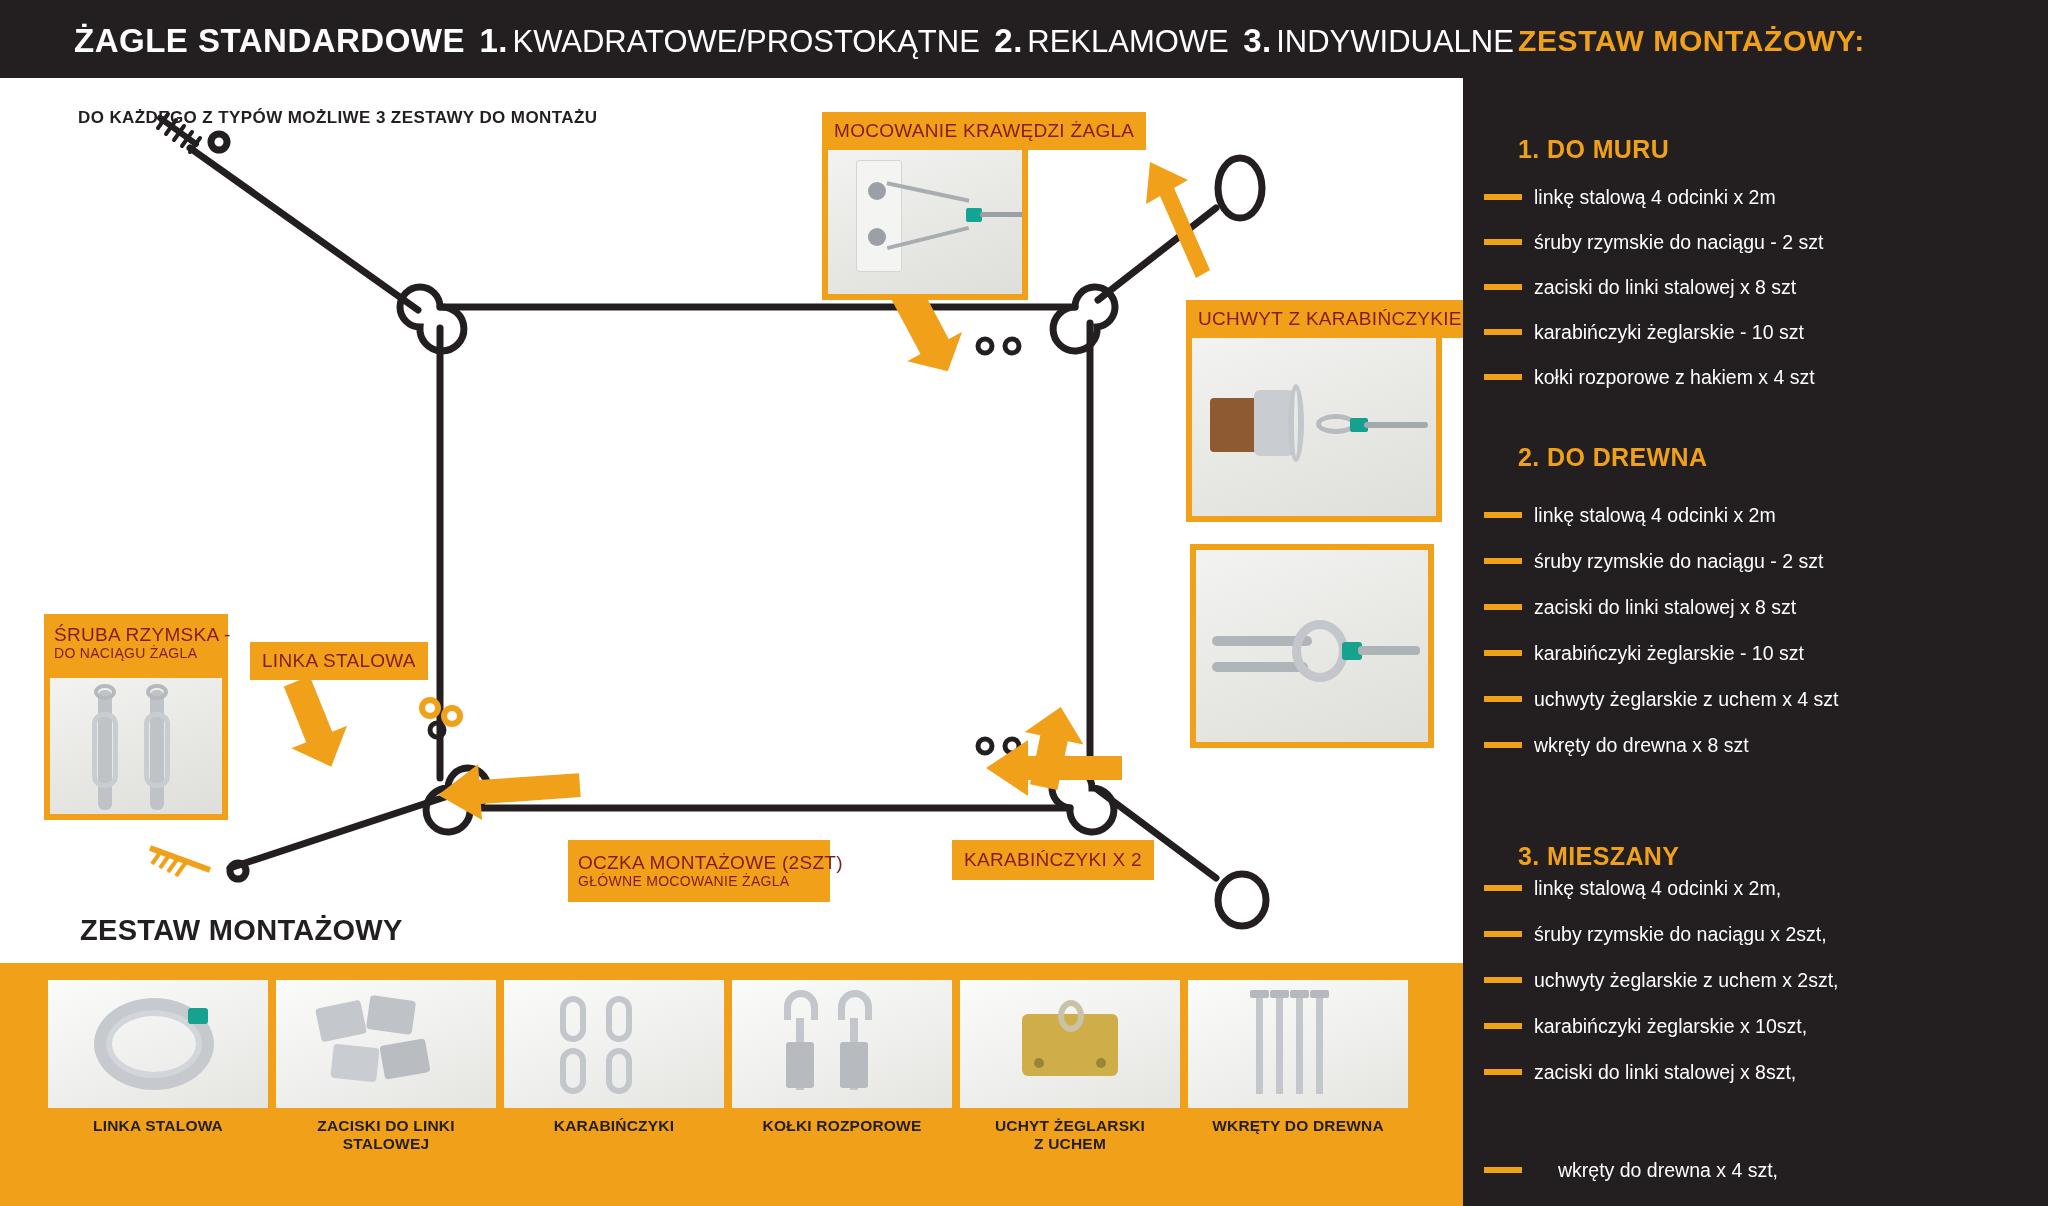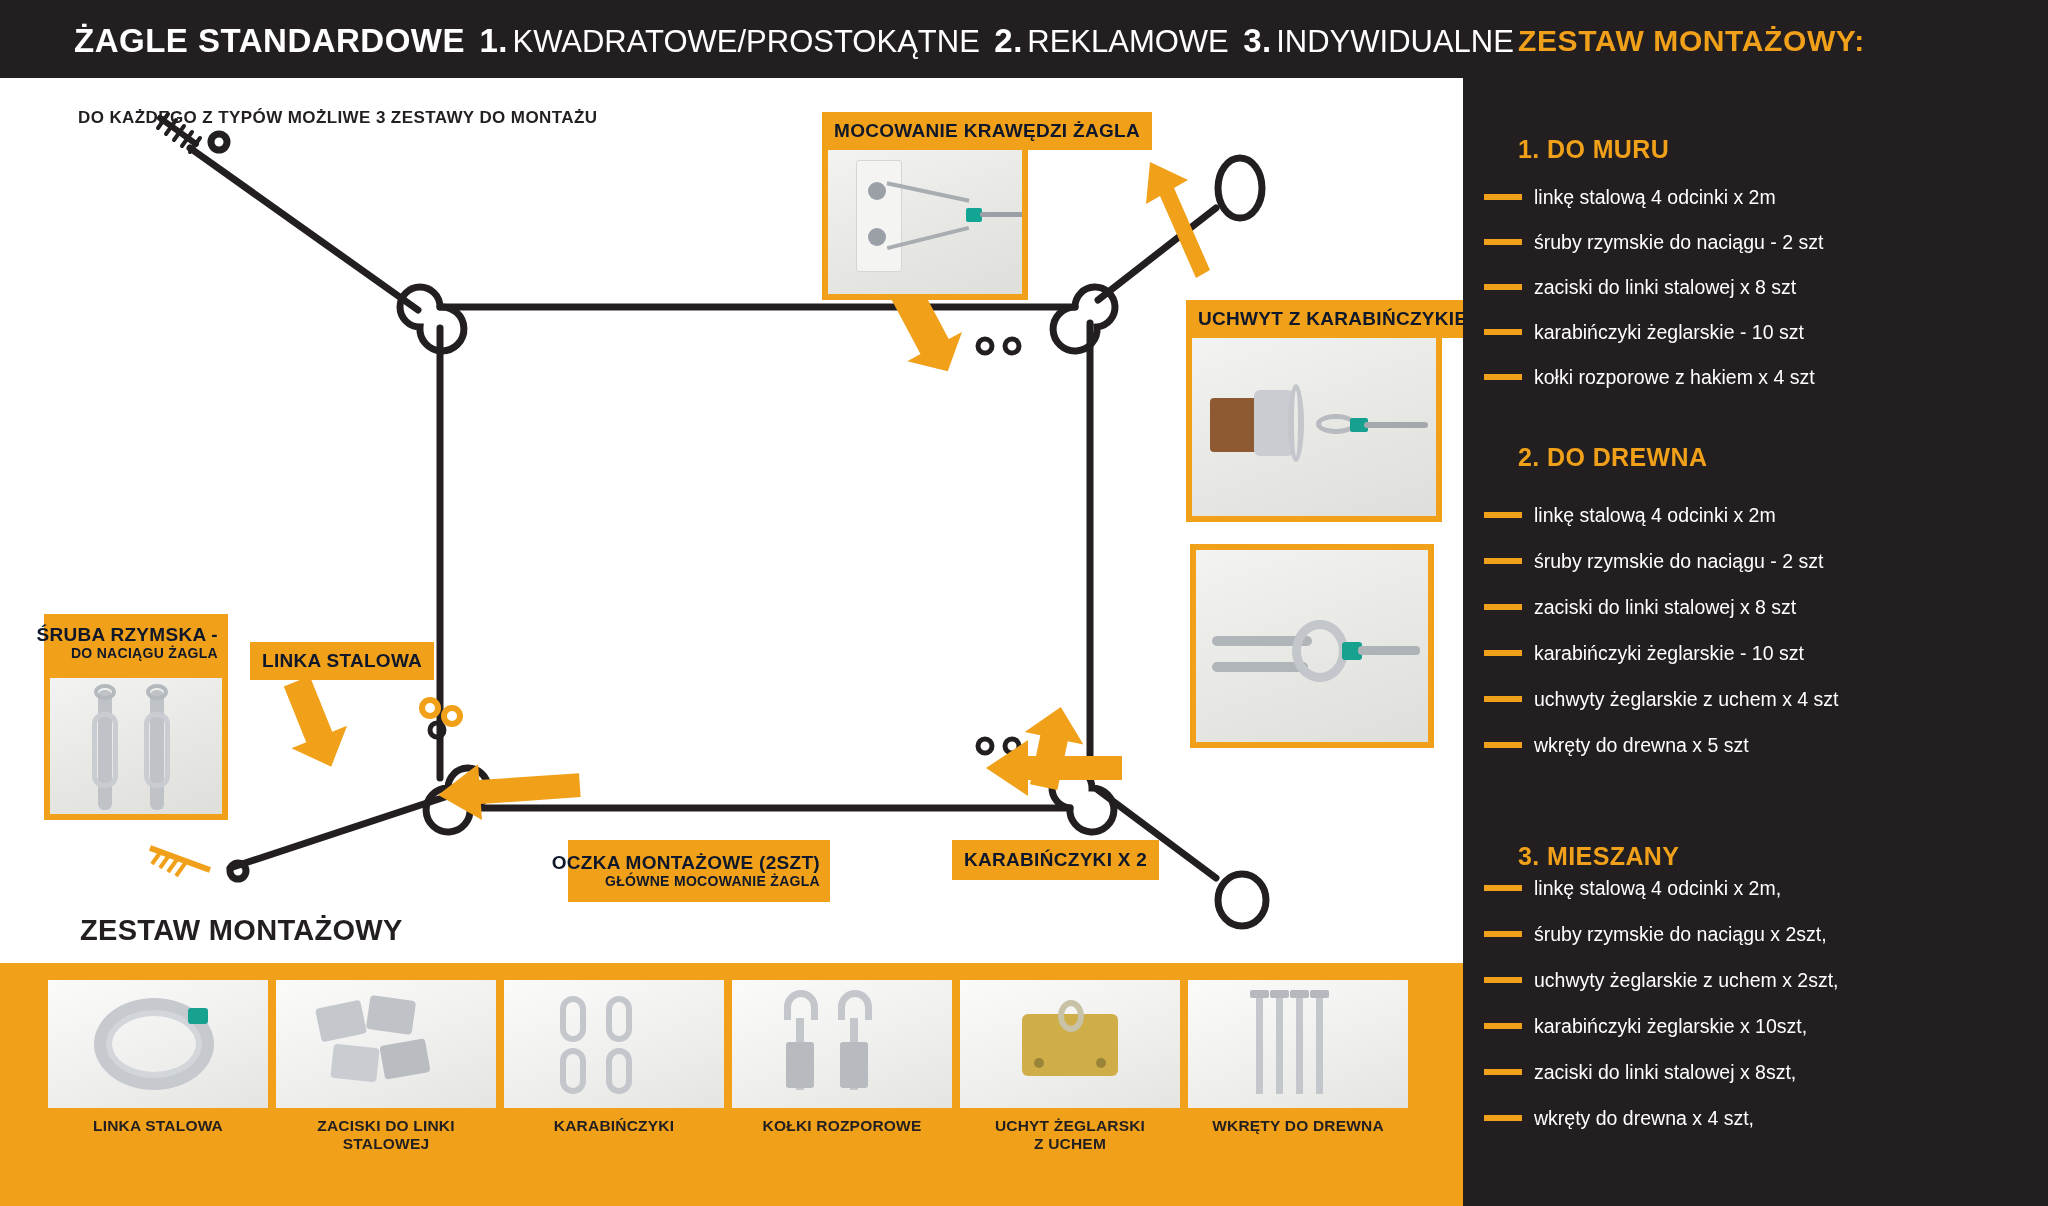--- a/index.html
+++ b/index.html
@@ -42,26 +42,25 @@
     font-size: 17px; font-weight: bold; color: #231f20; letter-spacing: 0.4px;
   }
 
   
   #sail-svg { position: absolute; left: 0; top: 78px; width: 1463px; height: 1128px; pointer-events: none; }
 
   
   .tag {
     position: absolute;
     background: #f0a019;
-    color: #0f172a;
-    font-weight: bold;
+    color: #7f1d1d;
+    font-weight: normal;
     letter-spacing: 0.3px;
     display: flex; flex-direction: column; justify-content: center;
     padding: 6px 12px;
-    align-items: flex-end;
   }
   .tag .l1 { font-size: 19px; line-height: 1.1; white-space: nowrap; }
   .tag .l2 { font-size: 14px; line-height: 1.15; white-space: nowrap; }
 
   
   .photo-frame {
     position: absolute; background: #f0a019; padding: 6px;
   }
   .photo-inner {
     width: 100%; height: 100%;
@@ -368,21 +367,21 @@
   <div class="bullet" style="top:638px;">
     <div class="dash"></div>
     <div class="txt">karabińczyki żeglarskie - 10 szt</div>
   </div>
   <div class="bullet" style="top:684px;">
     <div class="dash"></div>
     <div class="txt">uchwyty żeglarskie z uchem x 4 szt</div>
   </div>
   <div class="bullet" style="top:730px;">
     <div class="dash"></div>
-    <div class="txt">wkręty do drewna x 5 szt</div>
+    <div class="txt">wkręty do drewna x 8 szt</div>
   </div>
 
   <div class="sec-head" style="left:1518px; top:816px;margin-top:26px;">3. MIESZANY</div>
   <div class="bullet" style="top:873px;">
     <div class="dash"></div>
     <div class="txt"> linkę stalową 4 odcinki x 2m,</div>
   </div>
   <div class="bullet" style="top:919px;">
     <div class="dash"></div>
     <div class="txt">śruby rzymskie do naciągu x 2szt,</div>
@@ -392,18 +391,18 @@
     <div class="txt">uchwyty żeglarskie z uchem x 2szt,</div>
   </div>
   <div class="bullet" style="top:1011px;">
     <div class="dash"></div>
     <div class="txt">karabińczyki żeglarskie x 10szt,</div>
   </div>
   <div class="bullet" style="top:1057px;">
     <div class="dash"></div>
     <div class="txt">zaciski do linki stalowej x 8szt,</div>
   </div>
-  <div class="bullet" style="top:1103px;">
+  <div class="bullet" style="top:1155px;gap:24px;">
     <div class="dash"></div>
     <div class="txt">wkręty do drewna x 4 szt,</div>
   </div>
 
 </div>
 
 </body></html>

